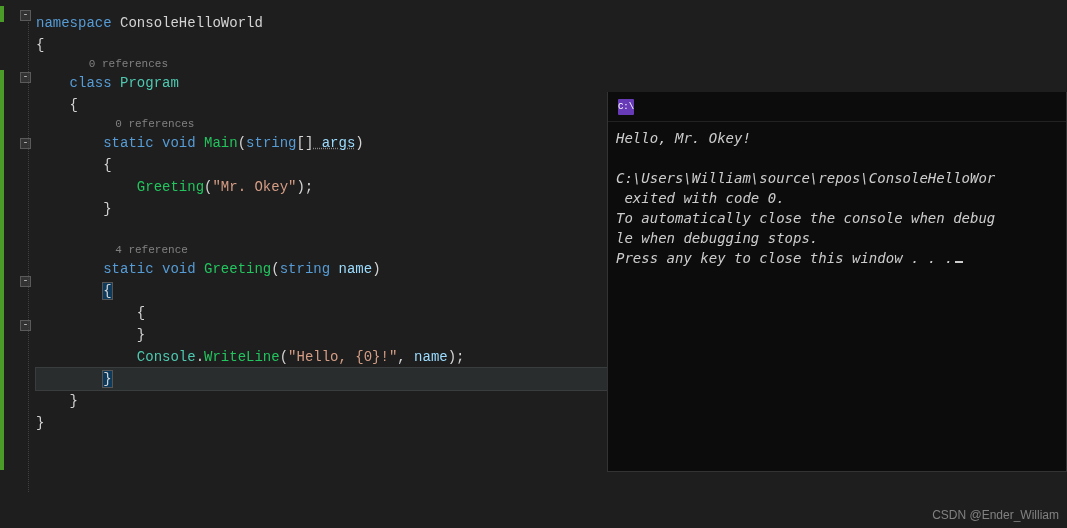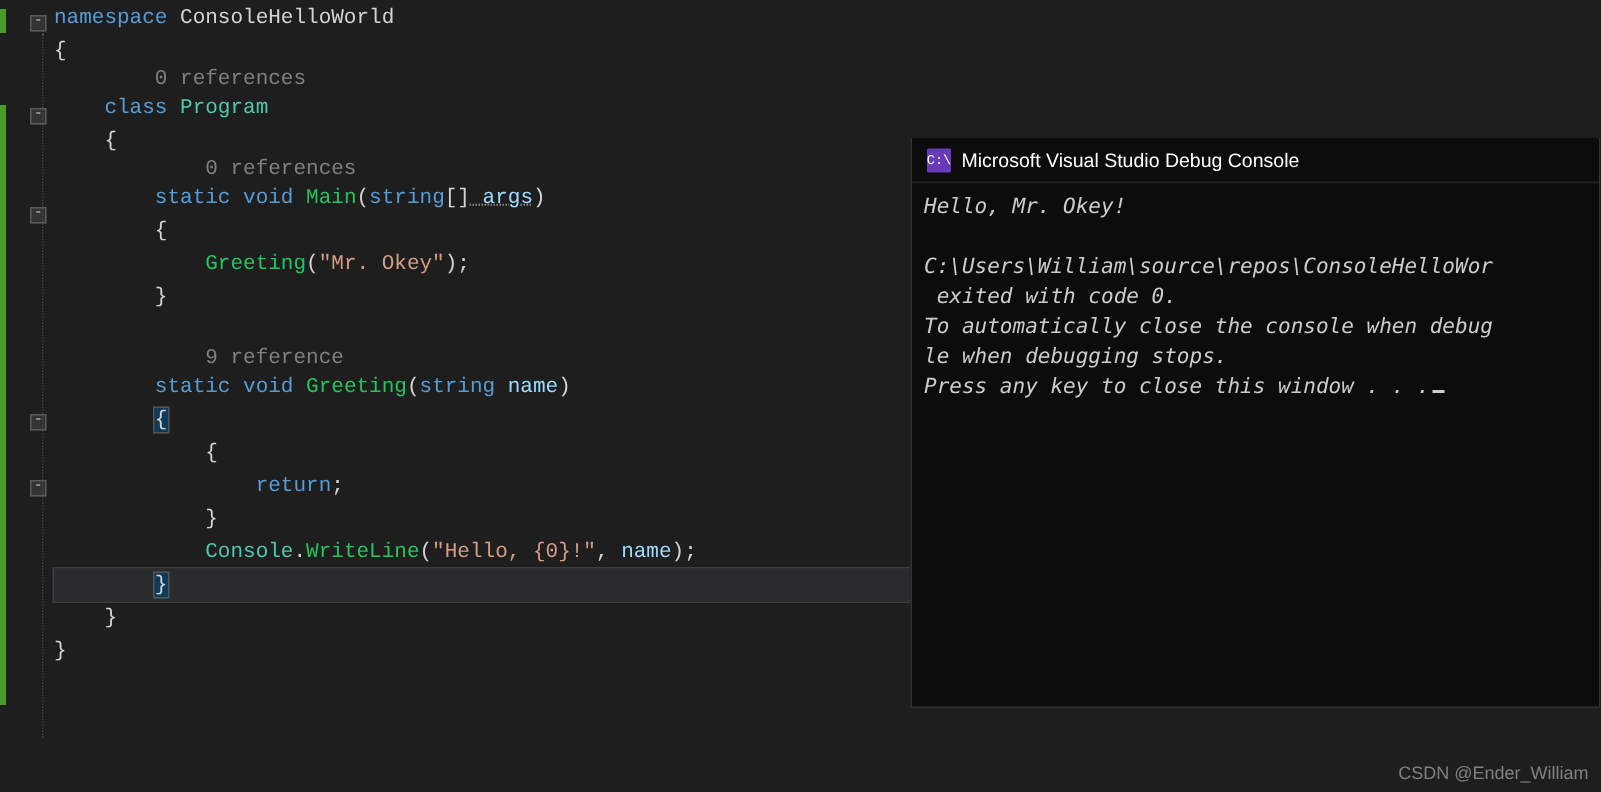--- a/index.html
+++ b/index.html
@@ -42,36 +42,36 @@
     border: 1px solid #5a5a5a;
     background: #333;
     color: #c0c0c0;
     font-size: 10px;
     line-height: 8px;
     text-align: center;
     cursor: pointer;
   }
   .code-lines {
     flex: 1;
-    padding-top: 1px;
+    padding-top: 12px;
   }
   .line {
     height: 22px;
     line-height: 22px;
     white-space: pre;
     color: #d4d4d4;
     position: relative;
   }
   .line.highlighted {
     background: #2a2d2e;
     outline: 1px solid #3a3d3e;
   }
   .reflabel {
     color: #808080;
-    font-size: 14px;
+    font-size: 11px;
     height: 16px;
     line-height: 16px;
     white-space: pre;
   }
   .kw { color: #569cd6; }
   .cls { color: #4ec9b0; }
   .method { color: #22c55e; }
   .str { color: #d69d85; }
   .paren { color: #d4d4d4; }
   .brace { color: #d4d4d4; }
@@ -173,38 +173,36 @@
       <div class="line"><span class="brace">{</span></div>
       <div class="reflabel"><span>        </span><span>0 references</span></div>
       <div class="line"><span>    </span><span class="kw">class</span><span class="cls"> Program</span></div>
       <div class="line"><span>    </span><span class="brace">{</span></div>
       <div class="reflabel"><span>            </span><span>0 references</span></div>
       <div class="line"><span>        </span><span class="kw">static</span><span class="kw"> void</span><span class="method"> Main</span><span class="paren">(</span><span class="kw">string</span><span>[]</span><span class="param underline"> args</span><span class="paren">)</span></div>
       <div class="line"><span>        </span><span class="brace">{</span></div>
       <div class="line"><span>            </span><span class="method">Greeting</span><span class="paren">(</span><span class="str">"Mr. Okey"</span><span class="paren">);</span></div>
       <div class="line"><span>        </span><span class="brace">}</span></div>
       <div class="line">&nbsp;</div>
-      <div class="reflabel"><span>            </span><span>9 reference</span></div>
+      <div class="reflabel"><span>            </span><span>4 reference</span></div>
       <div class="line"><span>        </span><span class="kw">static</span><span class="kw"> void</span><span class="method"> Greeting</span><span class="paren">(</span><span class="kw">string</span><span class="param"> name</span><span class="paren">)</span></div>
       <div class="line"><span>        </span><span class="brace brace-match">{</span></div>
       <div class="line"><span>            </span><span class="brace">{</span></div>
-      <div class="line"><span>                </span><span class="kw">return</span><span>;</span></div>
       <div class="line"><span>            </span><span class="brace">}</span></div>
       <div class="line"><span>            </span><span class="cls">Console</span><span>.</span><span class="method">WriteLine</span><span>(</span><span class="str">"Hello, {0}!"</span><span>, </span><span class="param">name</span><span>);</span></div>
       <div class="line highlighted"><span>        </span><span class="brace brace-match">}</span></div>
       <div class="line"><span>    </span><span class="brace">}</span></div>
       <div class="line"><span class="brace">}</span></div>
     </div>
   </div>
 </div>
 
 <div class="console-window">
   <div class="console-title">
     <div class="console-icon">C:\</div>
-    <div class="console-title-text">Microsoft Visual Studio Debug Console</div>
   </div>
   <div class="console-body"><span>Hello, Mr. Okey!</span>
 <span></span>
 <span>C:\Users\William\source\repos\ConsoleHelloWor</span>
 <span> exited with code 0.</span>
 <span>To automatically close the console when debug</span>
 <span>le when debugging stops.</span>
 <span>Press any key to close this window . . .</span><span class="cursor"></span></div>
 </div>
 

